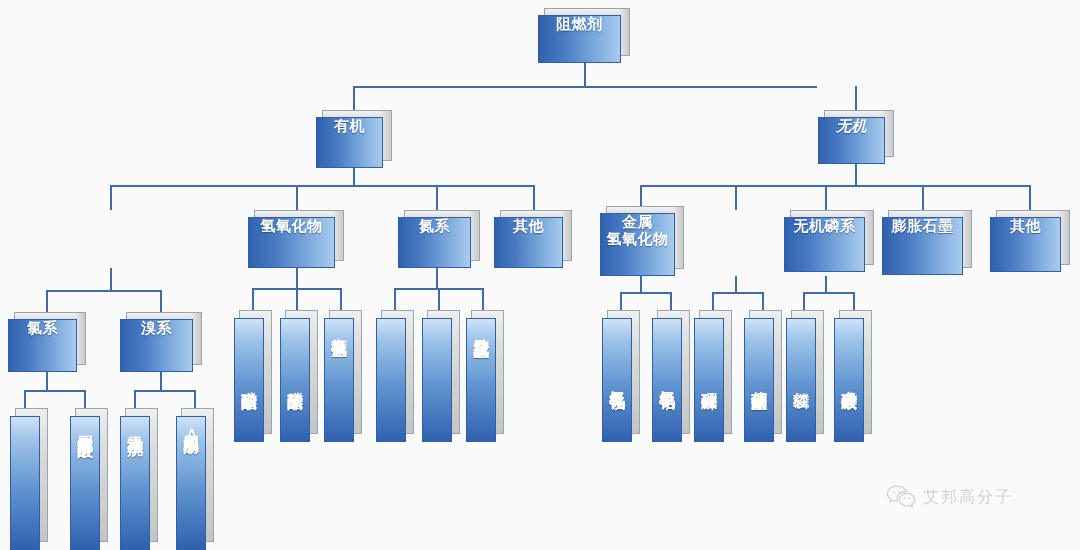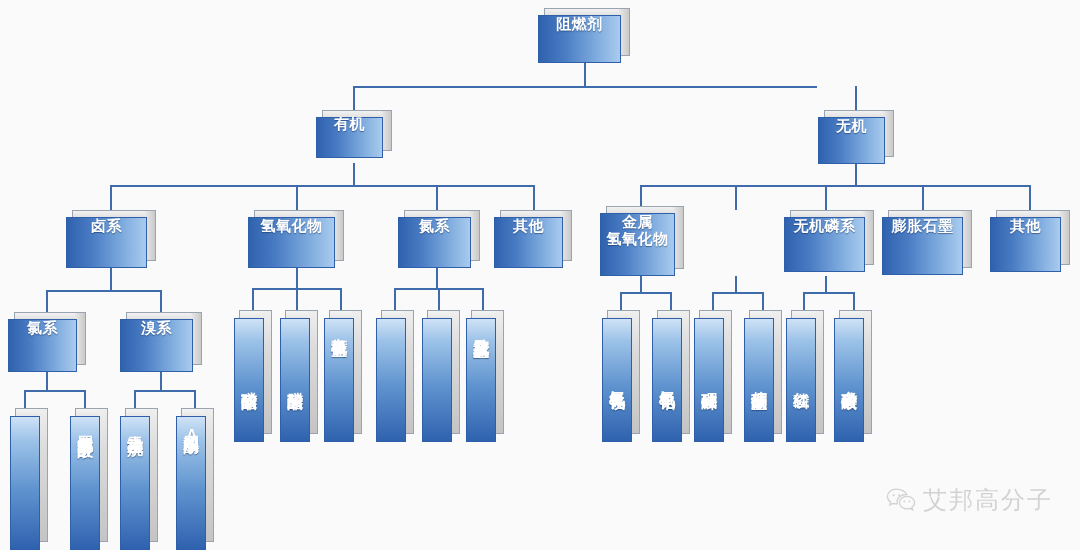--- a/index.html
+++ b/index.html
@@ -138,21 +138,21 @@
   .leaf.bottom-aligned .lface { align-items: flex-end; }
   .leaf.bottom-aligned .llabel { padding-bottom: 6px; }
 
   
   #watermark {
     position: absolute;
     display: flex;
     align-items: center;
     gap: 7px;
     color: #d2d2d2;
-    font-size: 24px;
+    font-size: 16px;
     letter-spacing: 2px;
     user-select: none;
   }
   #watermark svg { display: block; }
 </style>
 </head>
 <body>
 
 <div id="diagram">
 
@@ -222,42 +222,35 @@
   <div class="conn v" style="left:853px; top:292px; height:18px;"></div>
 
   <div class="node" style="left:538px; top:8px; width:92px; height:55px;">
     <div class="top"></div>
     <div class="side"></div>
     <div class="face">
       <span class="label">阻燃剂</span>
     </div>
   </div>
 
-  <div class="node" style="left:316px; top:110px; width:76px; height:48px;font-family:Liberation Mono, monospace;">
+  <div class="node" style="left:316px; top:110px; width:76px; height:58px;">
     <div class="top"></div>
     <div class="side"></div>
     <div class="face">
       <span class="label">有机</span>
     </div>
   </div>
-  <div class="node" style="left:818px; top:110px; width:76px; height:54px;">
+  <div class="node" style="left:818px; top:110px; width:76px; height:54px;font-style:italic;">
     <div class="top"></div>
     <div class="side"></div>
     <div class="face">
       <span class="label">无机</span>
     </div>
   </div>
 
-  <div class="node" style="left:66px; top:210px; width:90px; height:58px;">
-    <div class="top"></div>
-    <div class="side"></div>
-    <div class="face">
-      <span class="label">卤系</span>
-    </div>
-  </div>
   <div class="node" style="left:248px; top:210px; width:96px; height:58px;">
     <div class="top"></div>
     <div class="side"></div>
     <div class="face">
       <span class="label">氢氧化物</span>
     </div>
   </div>
   <div class="node" style="left:398px; top:210px; width:82px; height:58px;">
     <div class="top"></div>
     <div class="side"></div>

